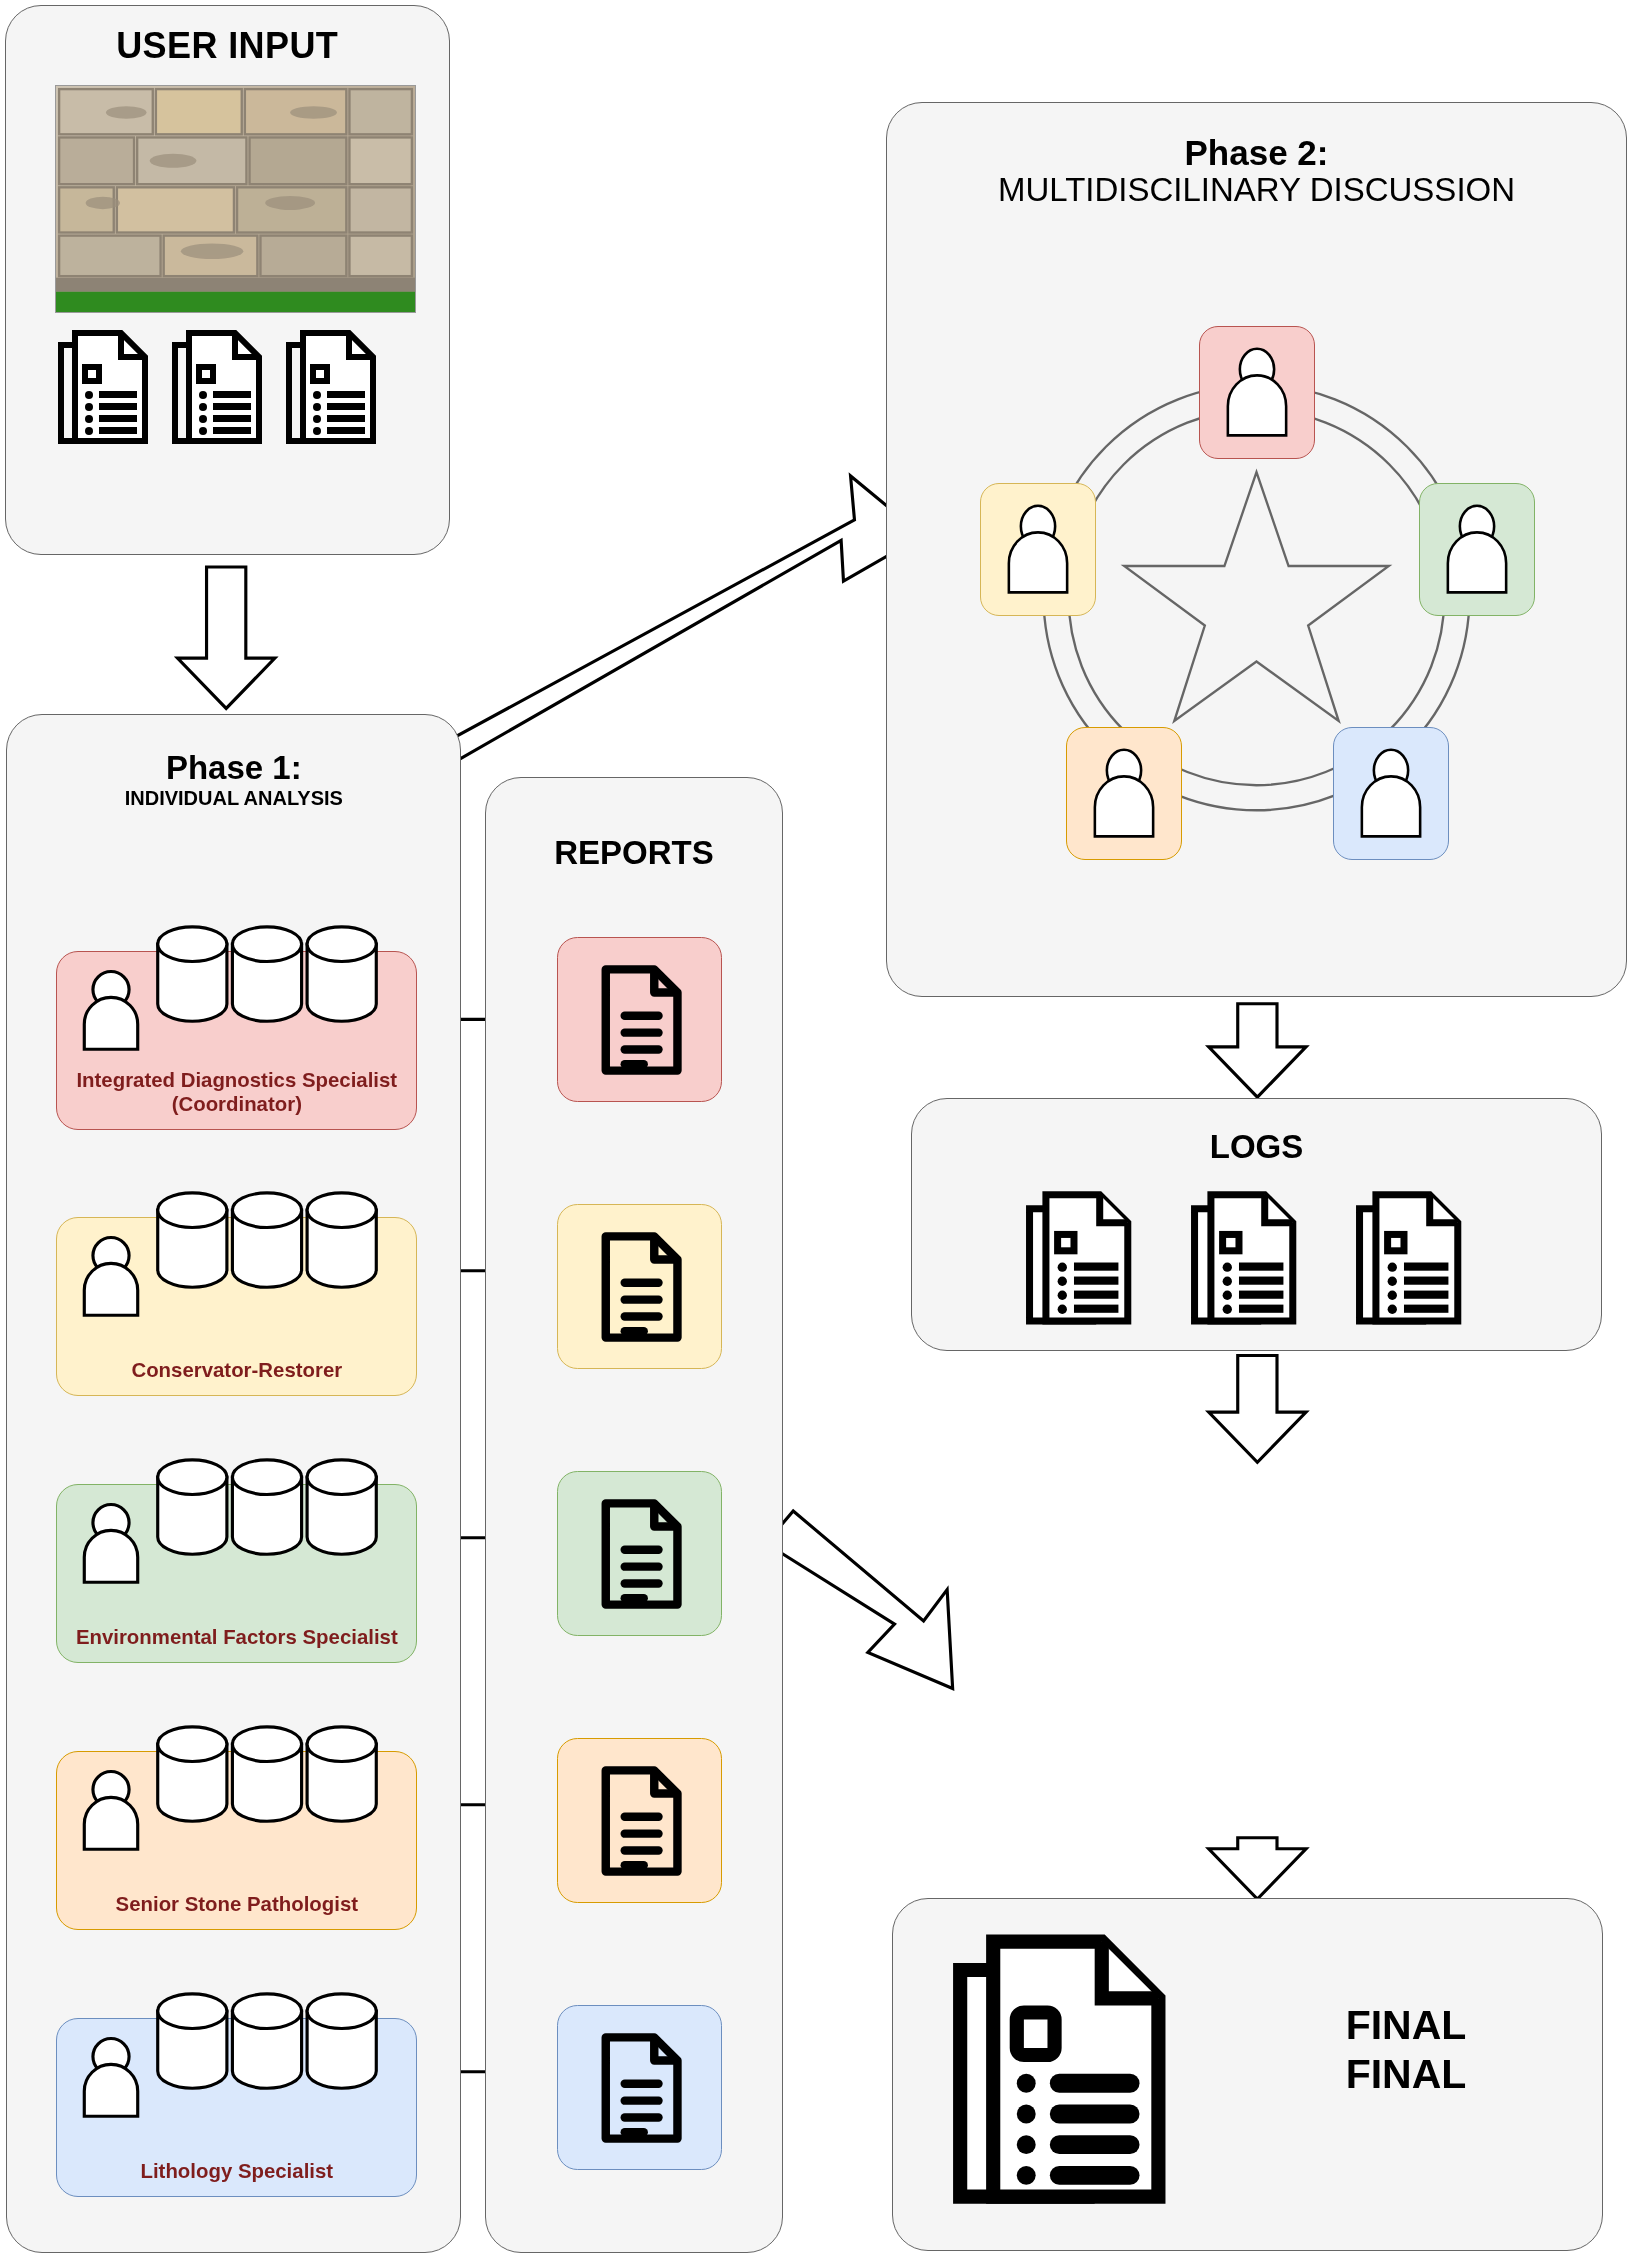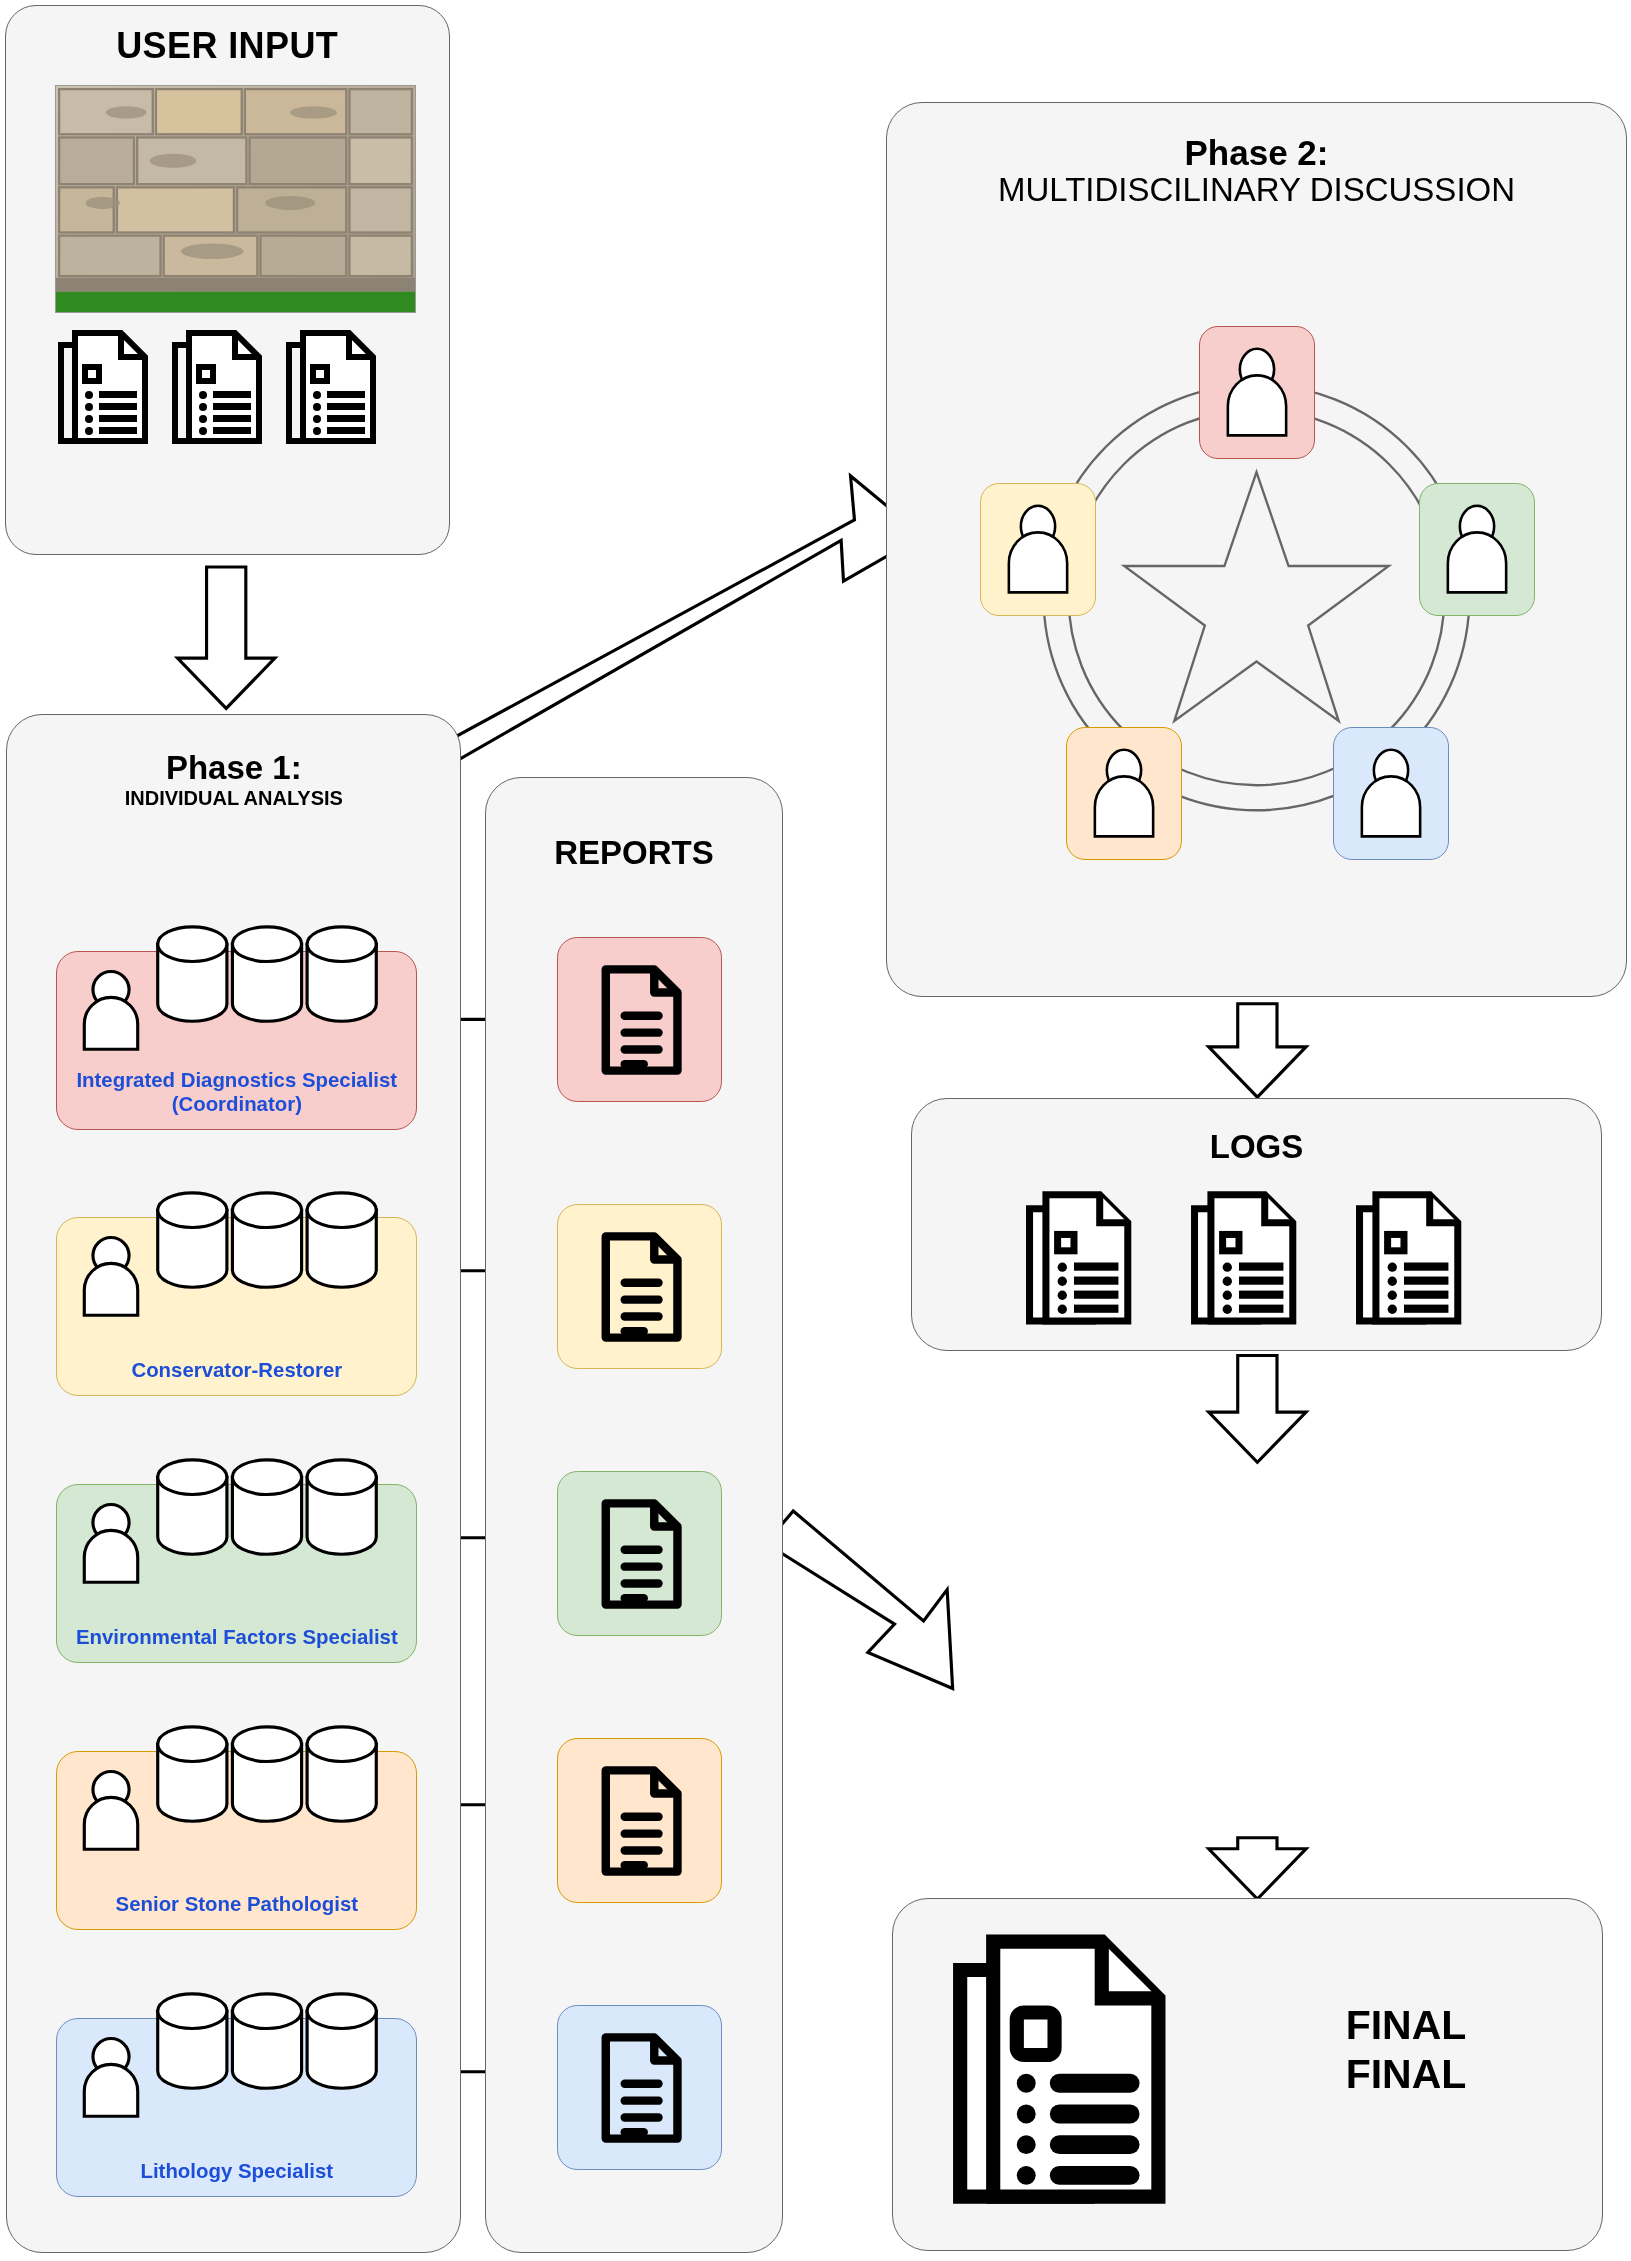--- a/index.html
+++ b/index.html
@@ -19,21 +19,21 @@
     border: 1.6px solid #666666;
     border-radius: 36px;
   }
   .panel-title {
     text-align: center;
     color: #000;
     line-height: 1.12;
   }
 
   
-  #userInput { left: 4.7px; top: 4.7px; width: 445px; height: 550px; border-radius: 31px; }
+  #userInput { left: 4.7px; top: 4.7px; width: 445px; height: 550px; }
   #userInputTitle {
     position: absolute; left: 0; top: 20.4px; width: 100%;
     font-size: 36px; font-weight: bold; letter-spacing: 0.4px;
   }
   #stoneImg {
     position: absolute; left: 49px; top: 79px; width: 361px; height: 228px;
     border: 0.8px solid #999; overflow: hidden;
   }
   #stoneImg svg { display:block; width:100%; height:100%; }
   .docrow { position: absolute; display: flex; gap: 14px; }
@@ -52,21 +52,21 @@
   .agent-person {
     position: absolute; left: 20.4px; top: 17.3px; width: 66px; height: 82px;
   }
   .agent-dbs {
     position: absolute; left: 96px; top: -33px;
     display: flex; gap: 0px;
   }
   .agent-label {
     position: absolute; left: 7.9px; right: 7.9px; bottom: 12.6px;
     text-align: center; font-size: 20.4px; font-weight: bold; line-height: 1.16;
-    color: #1d4ed8;
+    color: #7f1d1d;
   }
 
   
   #reports { left: 485px; top: 777px; width: 298px; height: 1476px; }
   #reportsTitle { position: absolute; left: 0; top: 57px; width: 100%; font-size: 33px; font-weight: bold; }
   .report-card {
     position: absolute; left: 71px; width: 165px; height: 165px;
     border-radius: 20.4px; border: 1.6px solid #999;
     display: flex; align-items: center; justify-content: center;
   }

